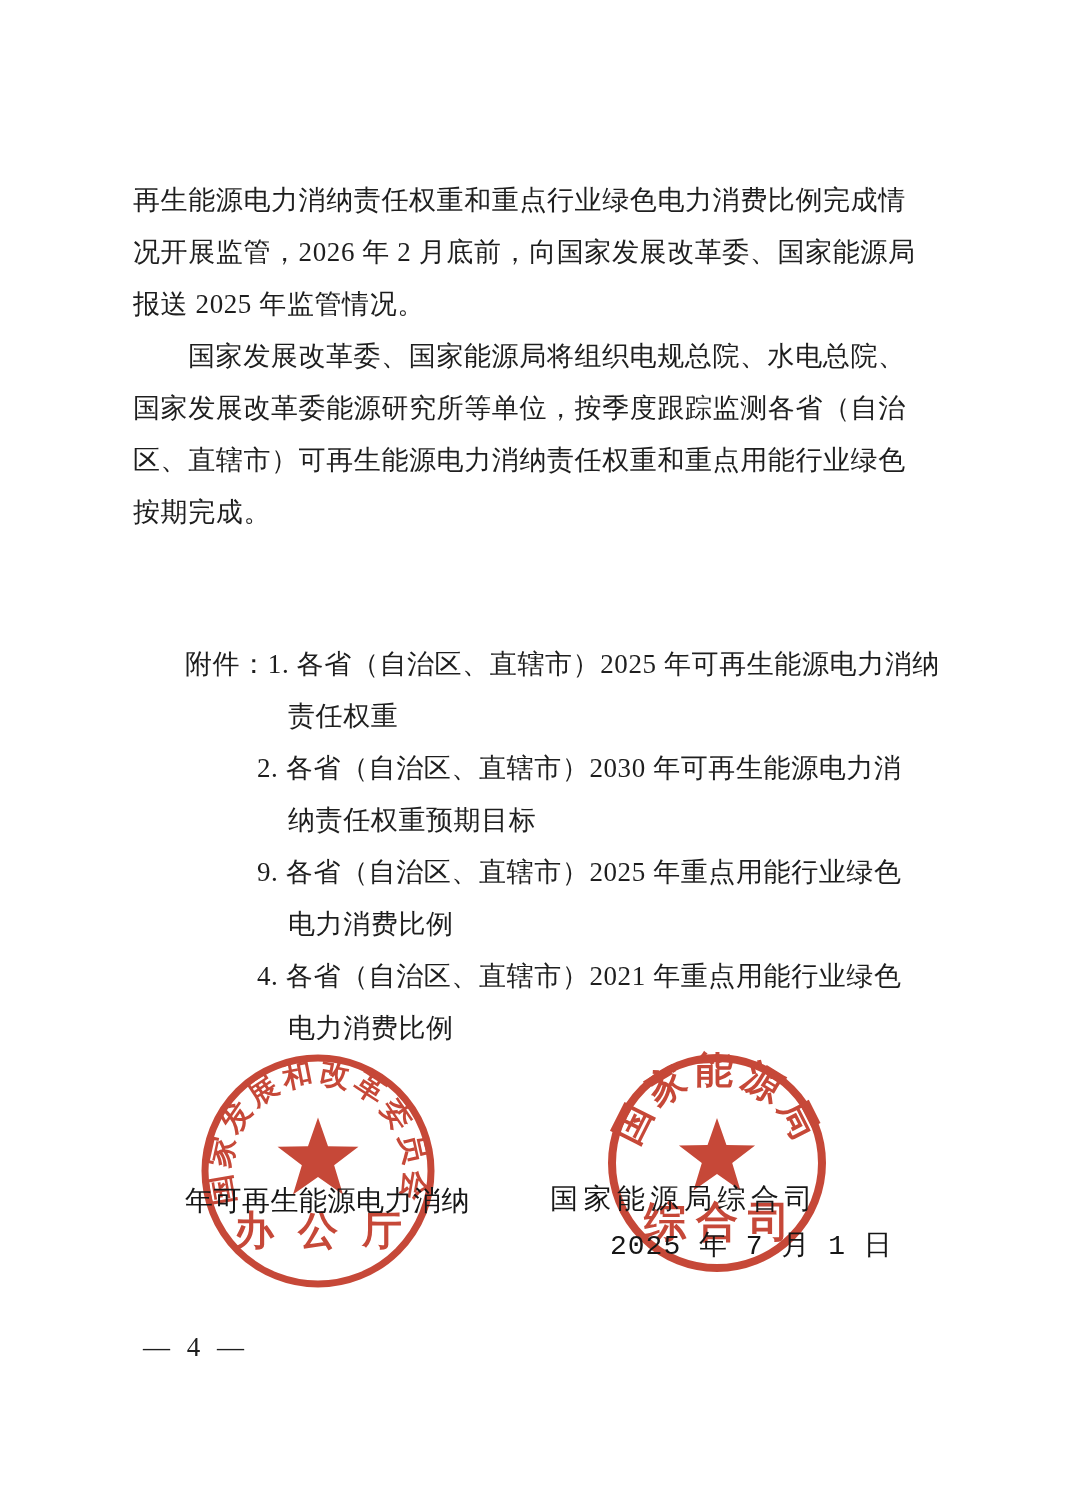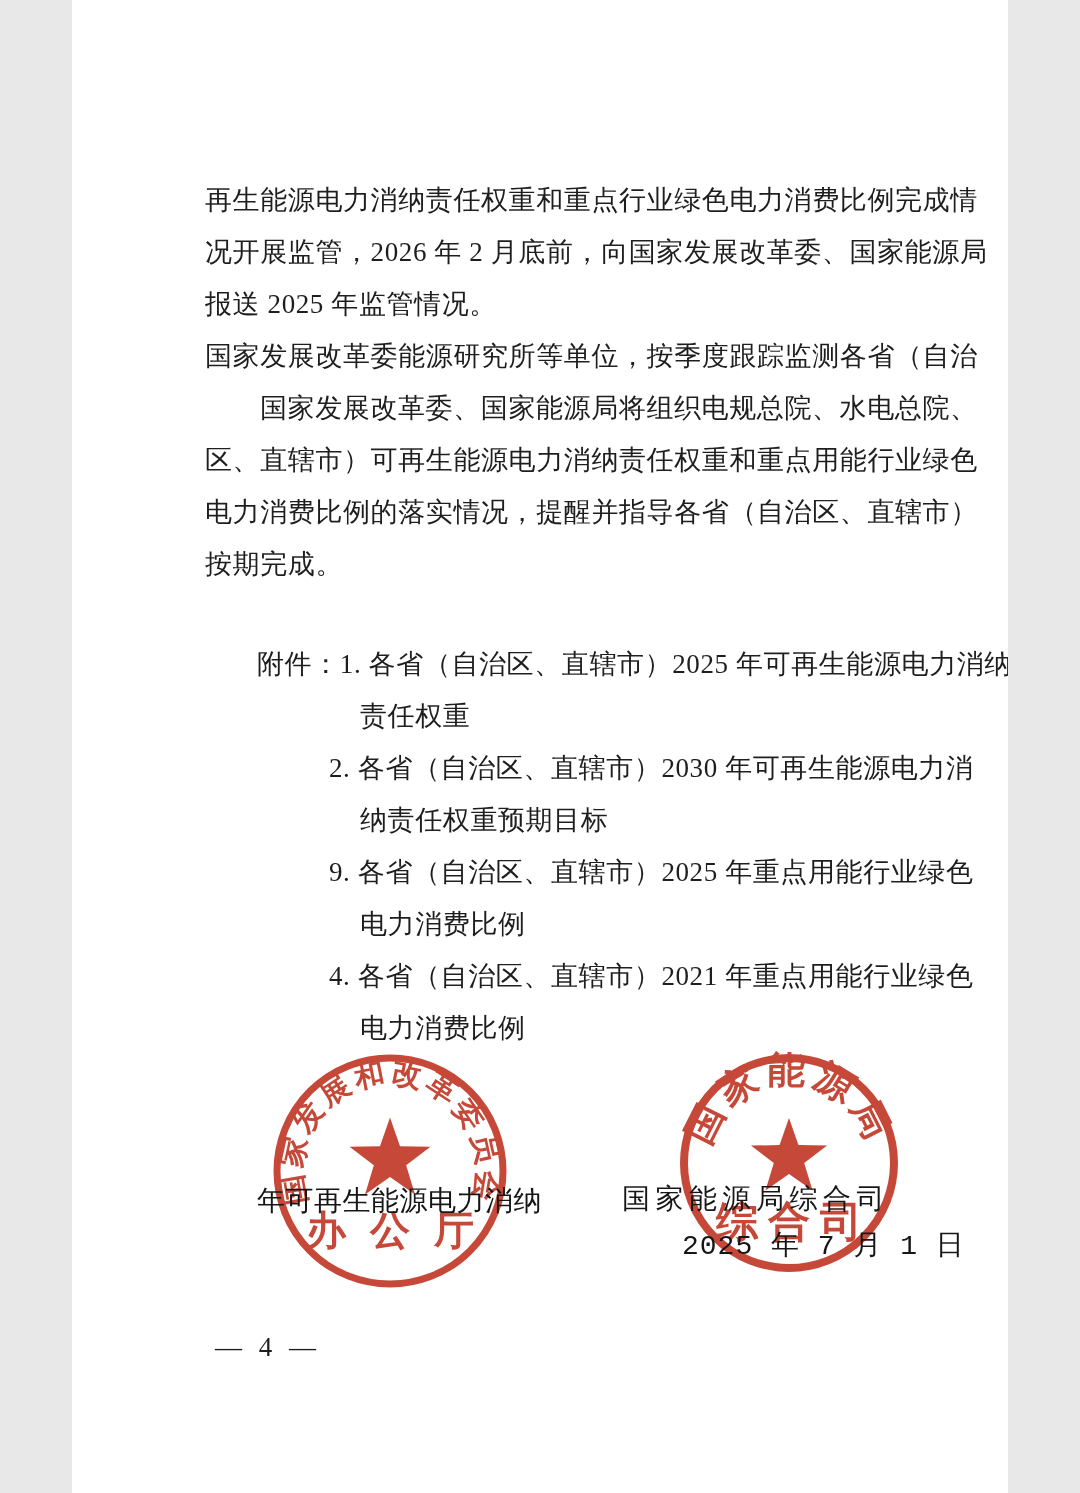--- a/index.html
+++ b/index.html
@@ -1,18 +1,18 @@
 <!DOCTYPE html>
 <html><head>
 <meta charset="utf-8">
 <style>
   html,body{margin:0;padding:0;background:#e8e8e8;}
   #page{
     position:relative;
-    width:936px;height:1493px;
+    width:1080px;height:1493px;
     margin:0 auto;
     background:#ffffff;
     font-family:"Liberation Serif","DejaVu Serif",serif;
     color:#1e1e1e;
     overflow:hidden;
   }
   .flow{position:absolute;left:133px;width:790px;}
   .line{
     height:52px;line-height:52px;
     font-size:27px;letter-spacing:0.6px;
@@ -70,24 +70,23 @@
 </style>
 </head>
 <body>
 
 <div id="page">
 
   <div class="flow" id="body-text">
     <div class="line">再生能源电力消纳责任权重和重点行业绿色电力消费比例完成情</div>
     <div class="line">况开展监管，2026 年 2 月底前，向国家发展改革委、国家能源局</div>
     <div class="line">报送 2025 年监管情况。</div>
+    <div class="line indent">国家发展改革委、国家能源局将组织电规总院、水电总院、</div>
     <div class="line">国家发展改革委能源研究所等单位，按季度跟踪监测各省（自治</div>
-    <div class="line indent">国家发展改革委、国家能源局将组织电规总院、水电总院、</div>
     <div class="line">区、直辖市）可再生能源电力消纳责任权重和重点用能行业绿色</div>
-    <div class="line">电力消费比例的落实情况，提醒并指导各省（自治区、直辖市）</div>
     <div class="line">按期完成。</div>
   </div>
 
   <div class="flow" id="attachments">
     <div class="line att-first">附件：1. 各省（自治区、直辖市）2025 年可再生能源电力消纳</div>
     <div class="line att-cont">责任权重</div>
     <div class="line att-num">2. 各省（自治区、直辖市）2030 年可再生能源电力消</div>
     <div class="line att-cont">纳责任权重预期目标</div>
     <div class="line att-num">9. 各省（自治区、直辖市）2025 年重点用能行业绿色</div>
     <div class="line att-cont">电力消费比例</div>

